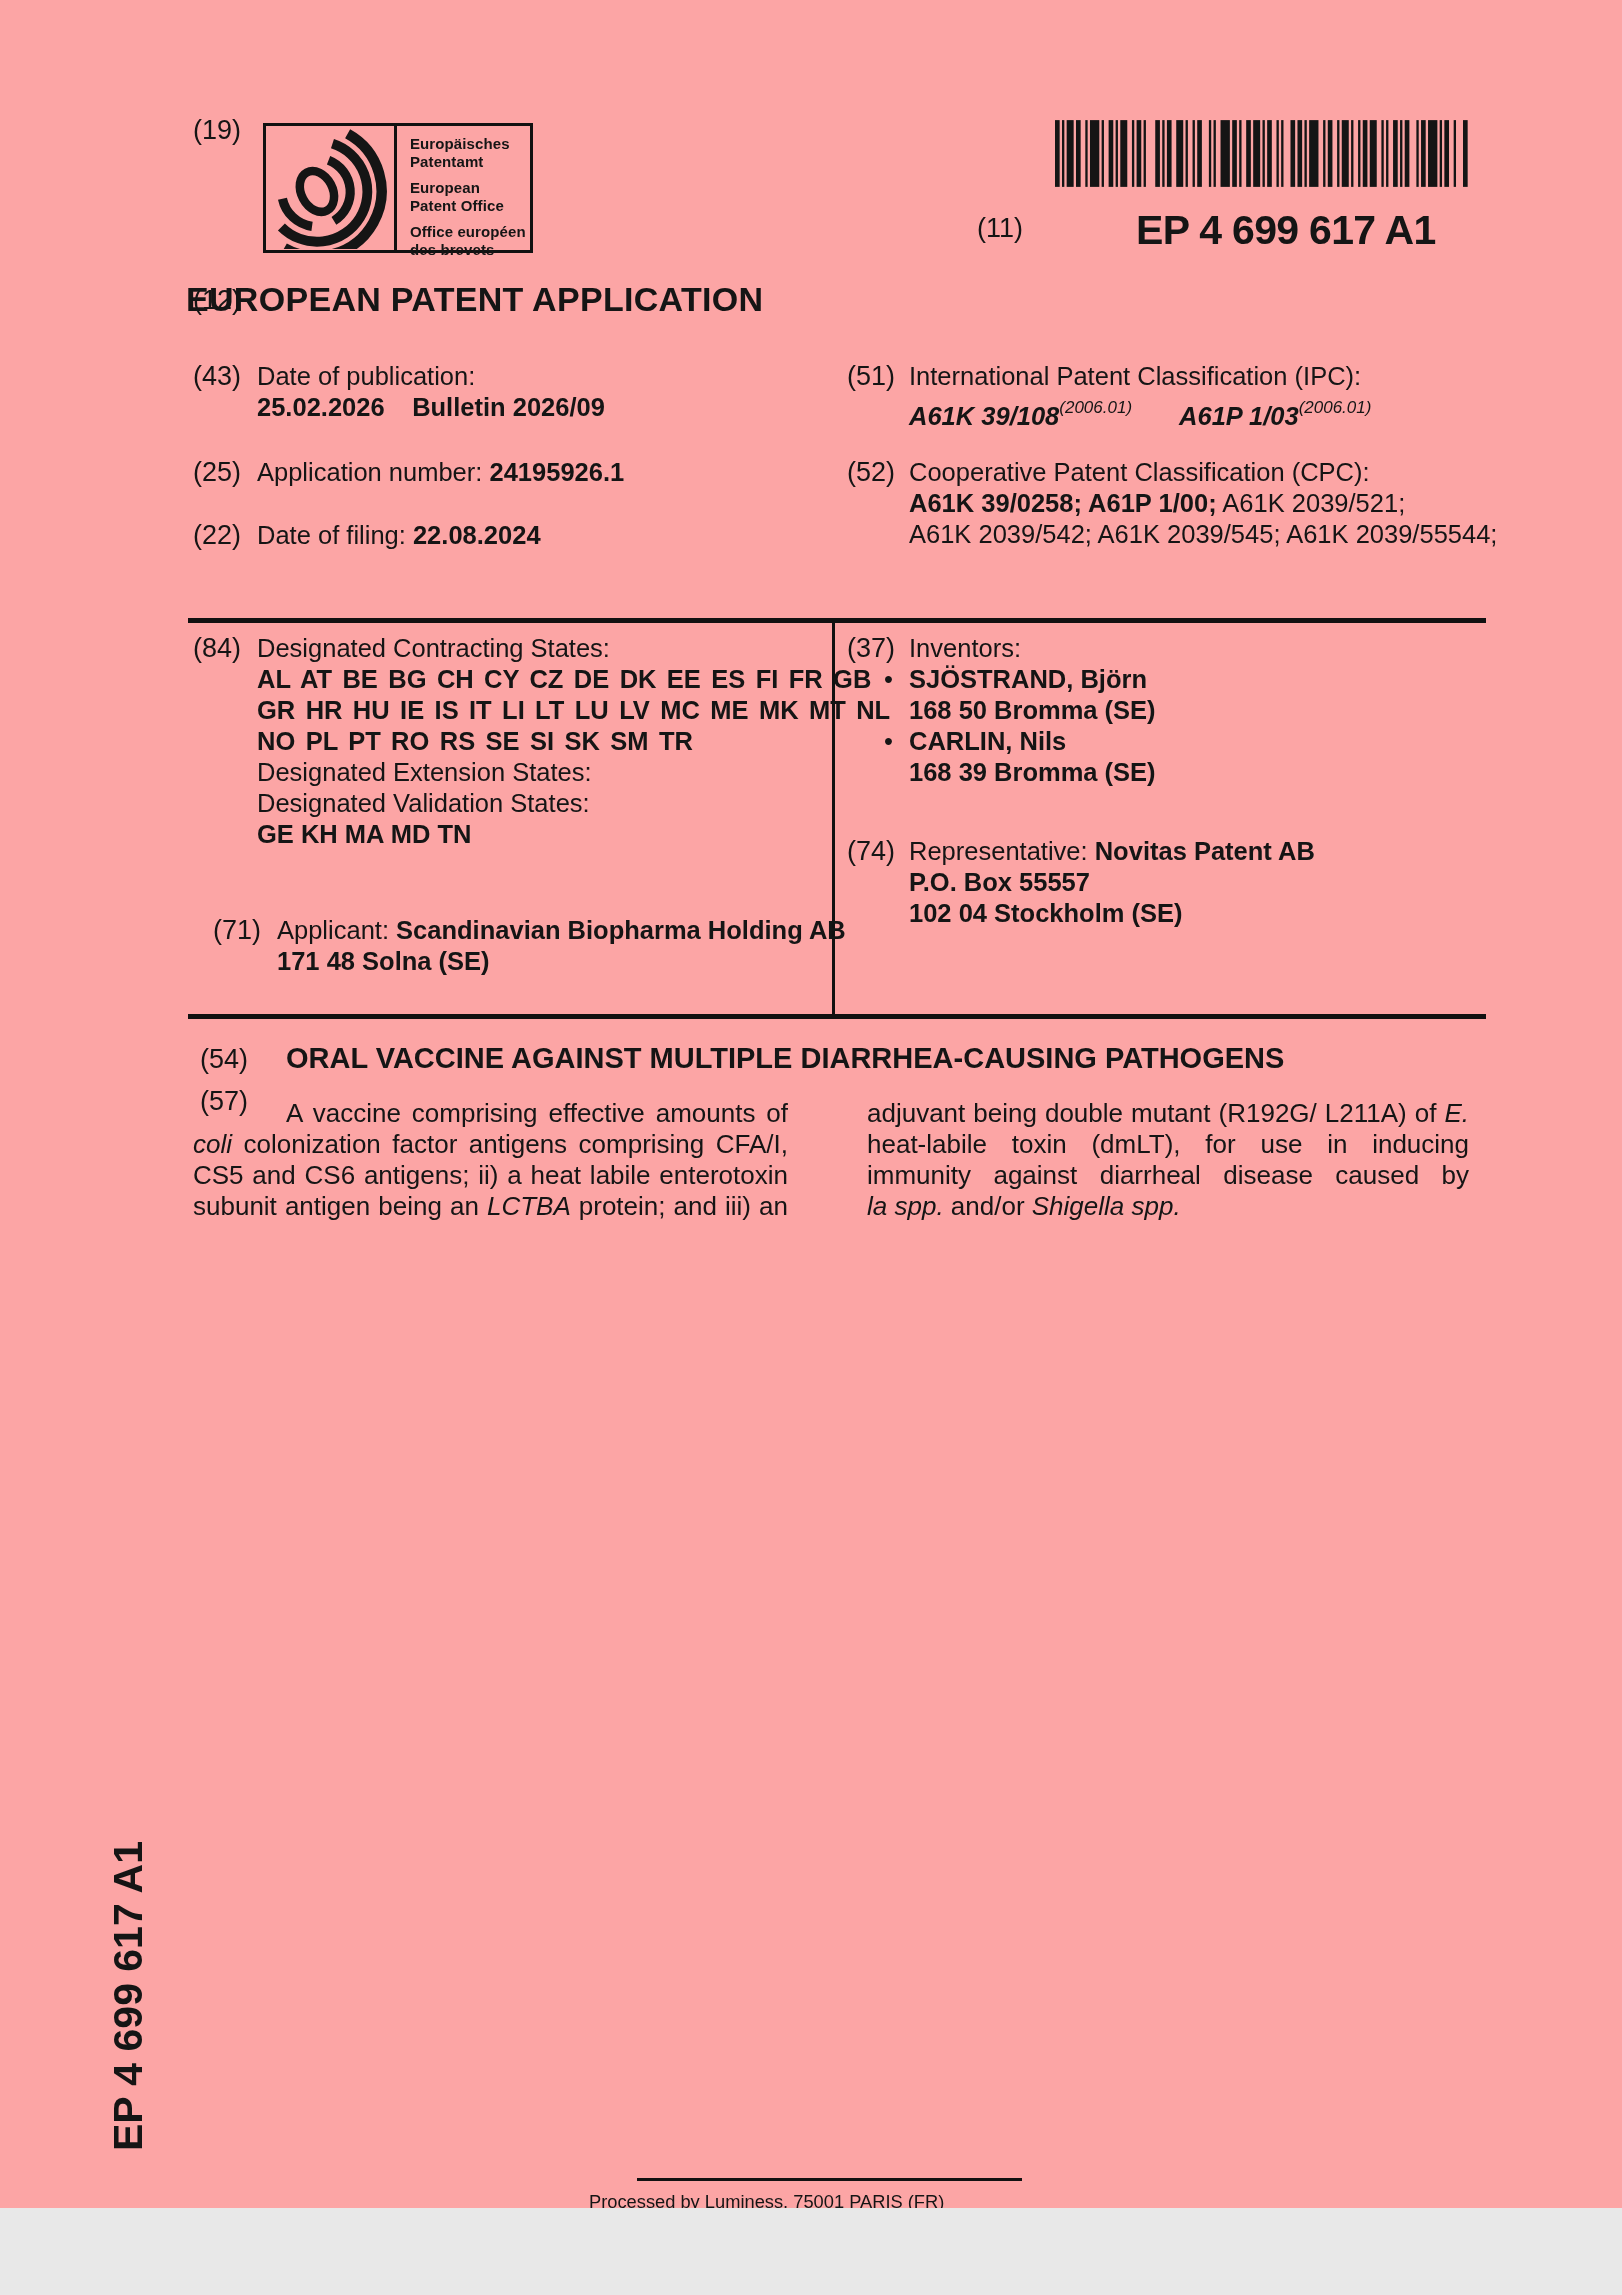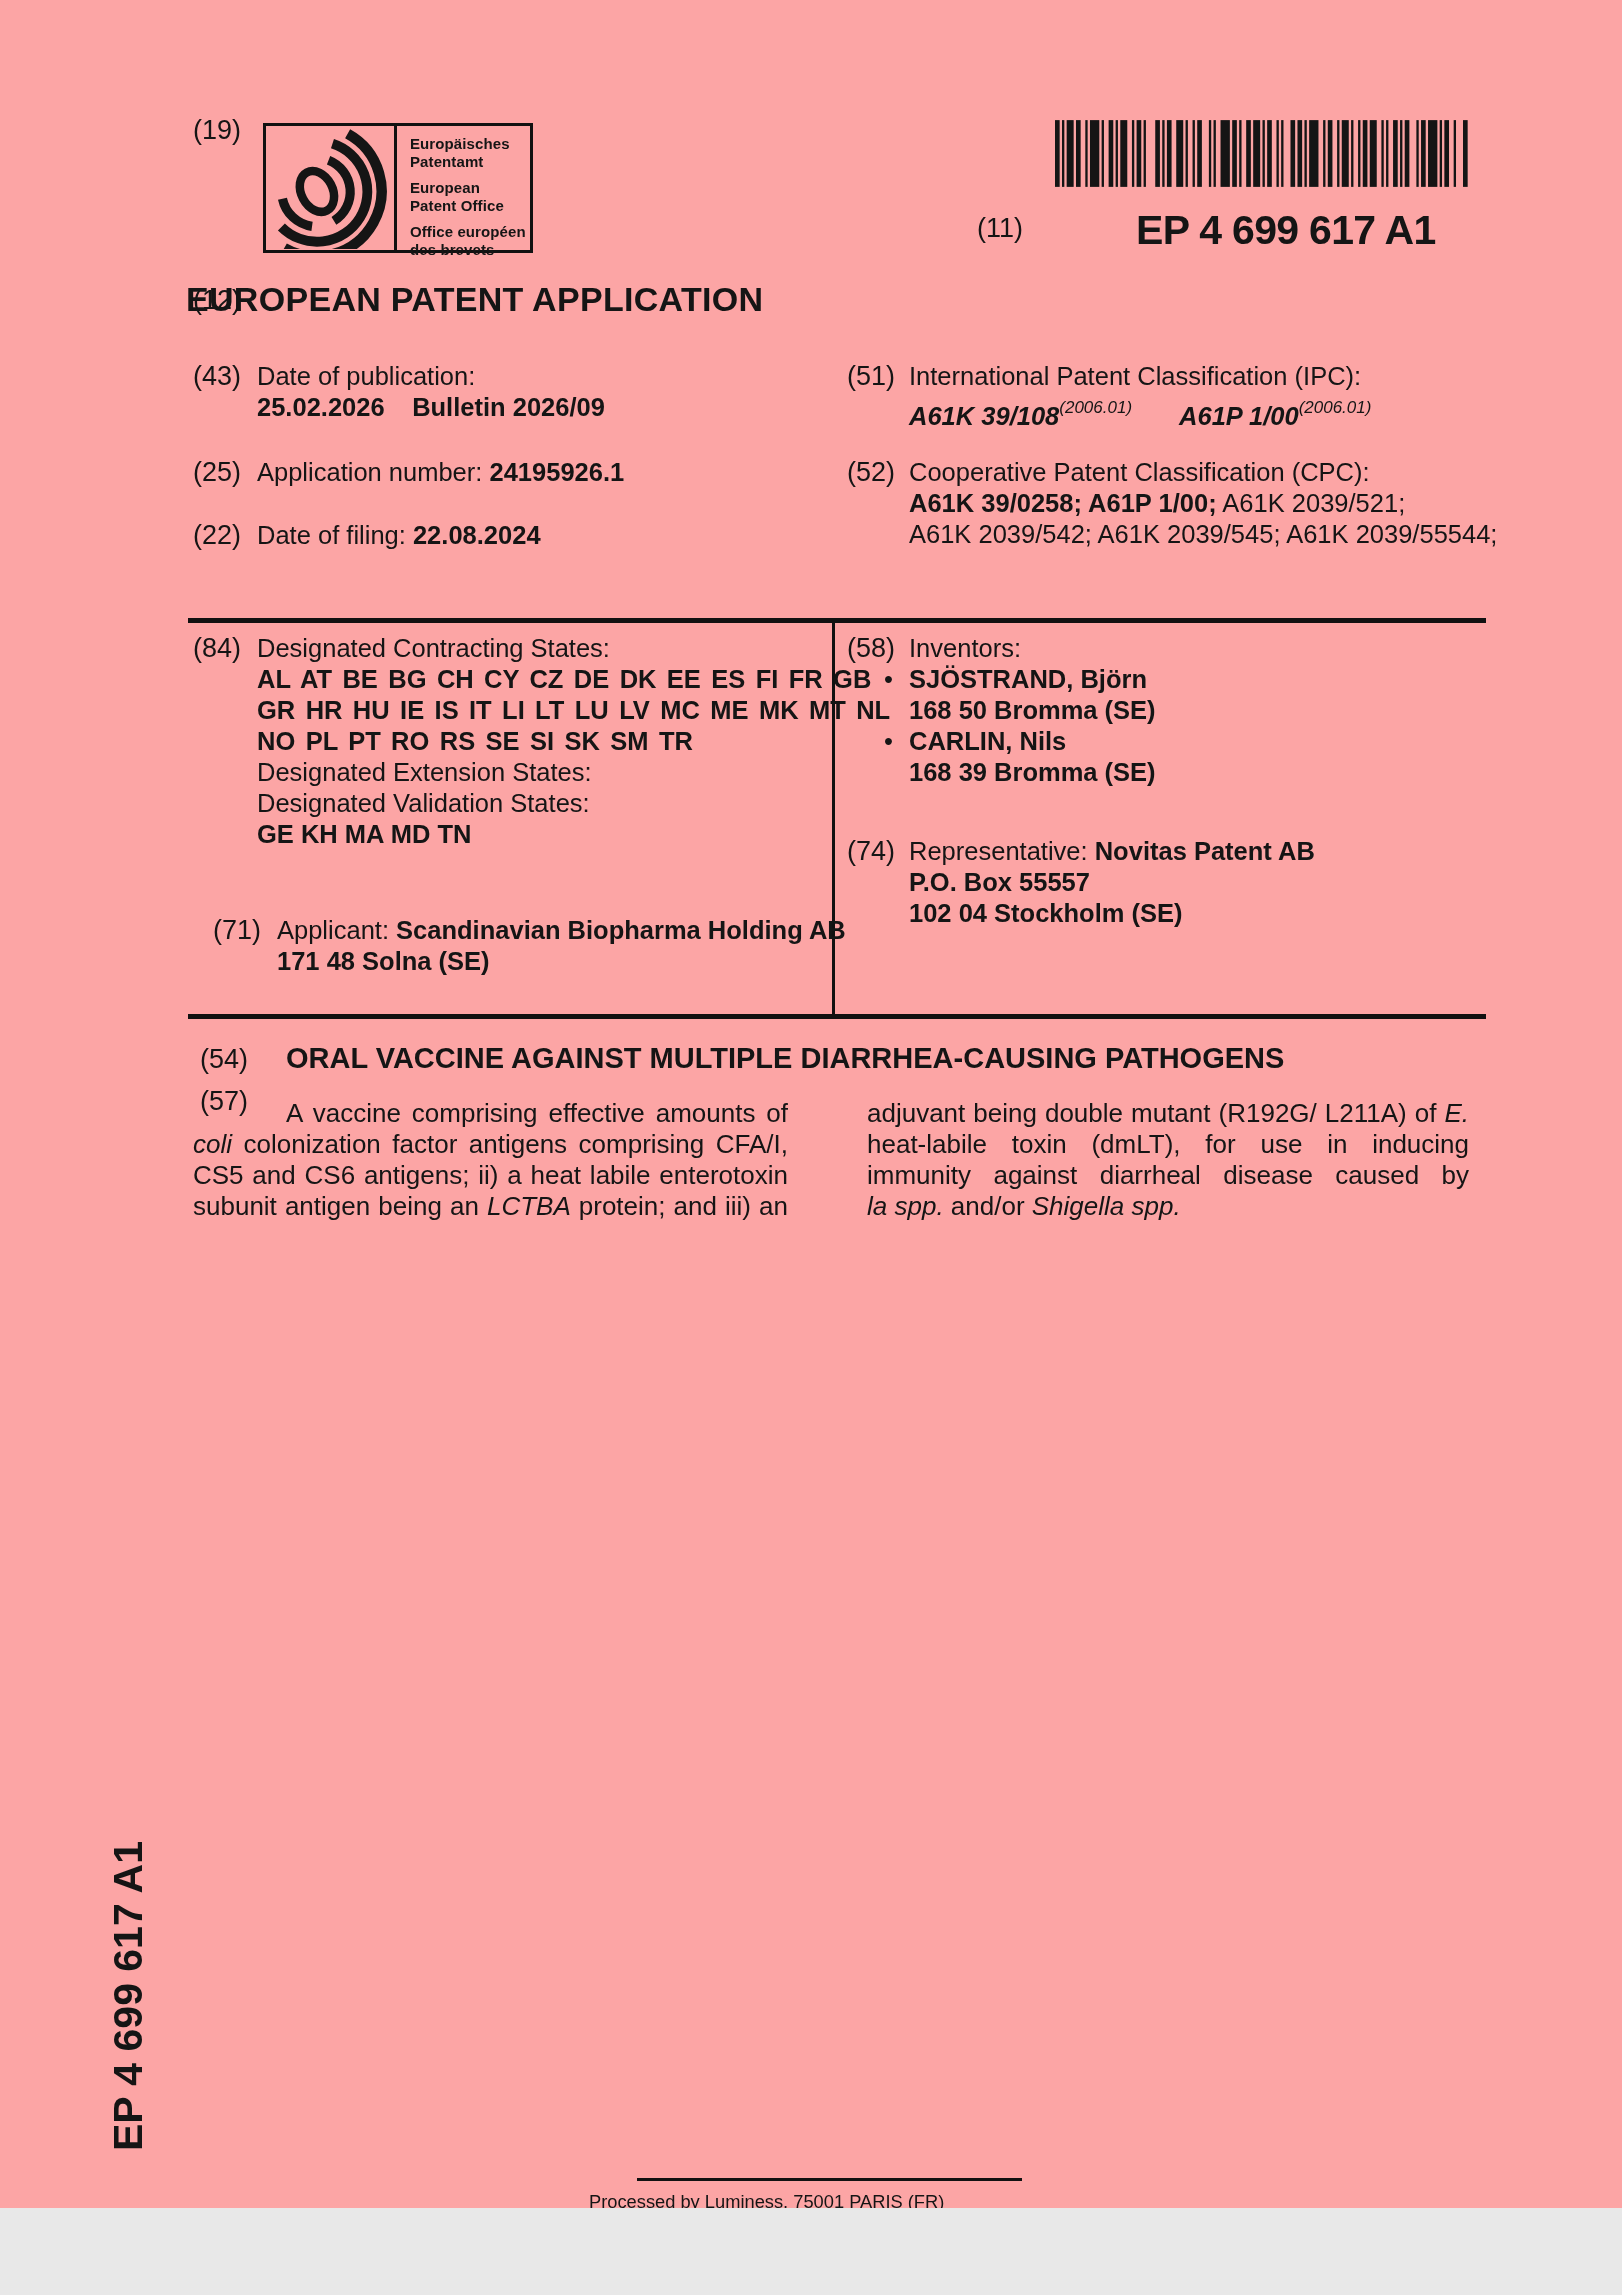--- a/index.html
+++ b/index.html
@@ -184,21 +184,21 @@
       <span class="lbl num">(22)</span><span>Date of filing:</span>
       <span class="b">22.08.2024</span>
     </div>
   </div>
 
   <div class="abs" style="left:847px;top:361px;">
     <div class="line">
       <span class="lblr num">(51)</span><span>International Patent Classification (IPC):</span>
     </div>
     <div class="line indentr">
-      <span class="b i">A61K 39/108</span><sup class="ver">(2006.01)</sup><span class="ipc-gap"></span><span class="b i">A61P 1/00</span><sup class="ver">(2006.01)</sup>
+      <span class="b i">A61K 39/108</span><sup class="ver">(2006.01)</sup><span class="ipc-gap"></span><span class="b i">A61P 1/03</span><sup class="ver">(2006.01)</sup>
     </div>
   </div>
 
   <div class="abs" style="left:847px;top:457px;">
     <div class="line">
       <span class="lblr num">(52)</span><span>Cooperative Patent Classification (CPC):</span>
     </div>
     <div class="line indentr"><span class="b">A61K 39/0258; A61P 1/00;</span><span> A61K 2039/521;</span></div>
     <div class="line indentr">A61K 2039/542; A61K 2039/545; A61K 2039/55544;</div>
   </div>
@@ -222,21 +222,21 @@
   <div class="abs" style="left:193px;top:915px;margin-left:20px;">
     <div class="line">
       <span class="lbl num">(71)</span><span>Applicant:</span>
       <span class="b">Scandinavian Biopharma Holding AB</span>
     </div>
     <div class="line indent b">171 48 Solna (SE)</div>
   </div>
 
   <div class="abs" style="left:847px;top:633px;">
     <div class="line">
-      <span class="lblr num">(58)</span><span>Inventors:</span>
+      <span class="lblr num">(37)</span><span>Inventors:</span>
     </div>
     <div class="line" style="padding-left:37px;">
       <span class="bullet">•</span><span class="b">SJÖSTRAND, Björn</span>
     </div>
     <div class="line indentr b">168 50 Bromma (SE)</div>
     <div class="line" style="padding-left:37px;">
       <span class="bullet">•</span><span class="b">CARLIN, Nils</span>
     </div>
     <div class="line indentr b">168 39 Bromma (SE)</div>
   </div>

